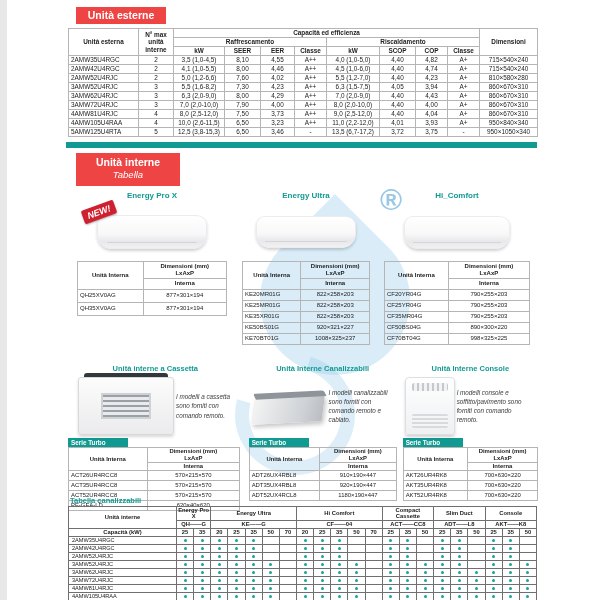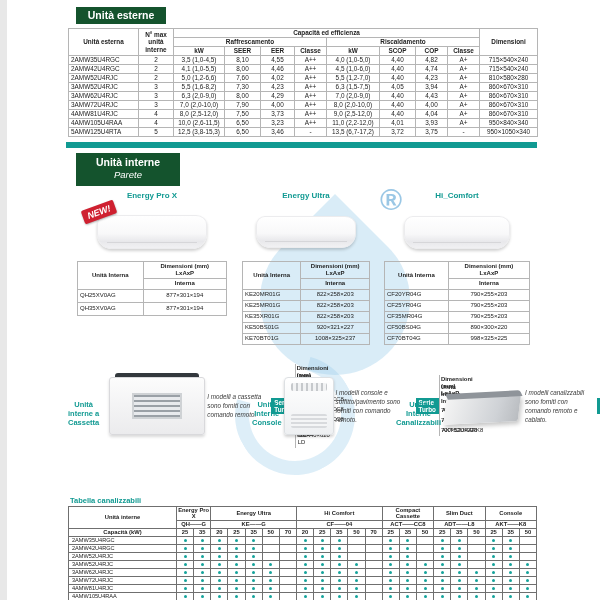--- a/index.html
+++ b/index.html
@@ -13,21 +13,21 @@
   
   .watermark { position:absolute; left:240px; top:185px; width:210px; height:300px; z-index:0; pointer-events:none; }
   .wm-drop { position:absolute; left:20px; top:40px; width:150px; height:150px;
     background:rgba(155,205,235,.38); border-radius:0 50% 50% 50%; transform:rotate(45deg); }
   .wm-ring { position:absolute; left:-5px; top:170px; width:120px; height:120px; border-radius:50%;
     border:14px solid rgba(155,205,235,.34); border-top-color:transparent; transform:rotate(-30deg); }
   .wm-reg { position:absolute; left:140px; top:-2px; font-size:30px; font-weight:bold; color:rgba(120,180,220,.75); }
 
   .content { position:relative; z-index:1; }
 
-  .title-box { background:#14532d; color:#fff; font-weight:bold; text-align:center; }
+  .title-box { background:#ef4444; color:#fff; font-weight:bold; text-align:center; }
   #ext-title { position:absolute; left:76px; top:7px; width:90px; height:17px; font-size:10.5px; line-height:17px; }
   .teal-band { position:absolute; left:66px; top:142px; width:471px; height:6px; background:#119a92; }
   #parete-box { position:absolute; left:76px; top:153px; width:104px; height:33px; padding-top:3px; }
   #parete-box .l1 { font-size:10.5px; font-weight:bold; }
   #parete-box .l2 { font-size:9.5px; font-style:italic; font-weight:normal; margin-top:1px; }
 
   
   table { border-collapse:collapse; background:transparent; }
   #external-table { position:absolute; left:68px; top:28px; width:469px; table-layout:fixed; }
   #external-table th, #external-table td { border:1px solid #b5b5b5; font-size:6.4px; text-align:center; padding:0 1px; height:9px; line-height:1.15; }
@@ -51,21 +51,21 @@
   .c2 .mini-table { width:128px; } .c3 .mini-table { width:146px; }
   .mini-table th, .mini-table td { border:1px solid #b5b5b5; font-size:6px; text-align:center; line-height:1.2; padding:1px; }
   .mini-table th { font-weight:bold; }
   .mini-table td:first-child { text-align:left; padding-left:2px; }
   .mini-table .dimh span { display:block; }
   .mini-table tbody tr { height:11px; }
   .c1 .mini-table tbody tr { height:13px; }
 
   
   #mid { position:absolute; left:68px; top:364px; width:470px; display:flex; }
-  .mid-col { display:flex; flex-direction:row;align-items:center; }
+  .mid-col { display:flex; flex-direction:column; }
   .mid-col.a { width:178px; } .mid-col.b { width:148px; margin-left:6px; } .mid-col.c { width:138px; margin-left:6px; }
   .mid-title { color:#119a92; font-weight:bold; font-size:7.5px; text-align:center; height:11px; }
   .media { display:flex; height:62px; align-items:center; }
   .desc { font-size:6.3px; font-style:italic; color:#3a3a3a; line-height:1.45; padding:0 2px; }
   .serie { background:#119a92; color:#fff; font-weight:bold; font-size:6.3px; width:60px; padding:1px 3px; margin:1px 0 0; }
   .mid-table { width:100%; table-layout:fixed; }
   .mid-table th, .mid-table td { border:1px solid #b5b5b5; font-size:5.9px; text-align:center; line-height:1.2; padding:0 1px; }
   .mid-table th { font-weight:bold; }
   .mid-table td:first-child { text-align:left; padding-left:2px; }
   .mid-table tbody tr { height:10px; }
@@ -265,21 +265,21 @@
           <td>-</td>
           <td>950×1050×340</td>
         </tr>
       </tbody>
   </table>
 
   <div class="teal-band"></div>
 
   <div id="parete-box" class="title-box">
     <div class="l1">Unità interne</div>
-    <div class="l2">Parete</div>
+    <div class="l2">Tabella</div>
   </div>
 
   <div id="cards">
     <div class="card c1">
       <div class="card-title">Energy Pro X</div>
       <div class="img-area">
         <div class="ac-wall"></div>
         <div class="new-badge">NEW!</div>
       </div>
       <table class="mini-table">
@@ -433,20 +433,57 @@
               <td>570×215×570</td>
             </tr>
             <tr>
               <td>PE-GEA-LD</td>
               <td>620×40×620</td>
             </tr>
           </tbody>
       </table>
     </div>
 
+    <div class="mid-col b">
+      <div class="mid-title">Unità Interne Canalizzabili</div>
+      <div class="media">
+        <div class="ac-duct"></div>
+        <div class="desc" style="width:74px">I modelli canalizzabili sono forniti con comando remoto e cablato.</div>
+      </div>
+      <div class="serie">Serie Turbo</div>
+      <table class="mid-table">
+        <thead>
+          <tr>
+            <th rowspan="2" style="width:48%">Unità Interna</th>
+            <th class="dimh">
+              <span>Dimensioni (mm)</span>
+              <span>LxAxP</span>
+            </th>
+          </tr>
+          <tr>
+              <th>Interna</th>
+            </tr>
+        </thead>
+        <tbody>
+            <tr>
+              <td>ADT26UX4RBL8</td>
+              <td>910×190×447</td>
+            </tr>
+            <tr>
+              <td>ADT35UX4RBL8</td>
+              <td>920×190×447</td>
+            </tr>
+            <tr>
+              <td>ADT52UX4RCL8</td>
+              <td>1180×190×447</td>
+            </tr>
+          </tbody>
+      </table>
+    </div>
+
     <div class="mid-col c">
       <div class="mid-title">Unità Interne Console</div>
       <div class="media">
         <div class="ac-console"></div>
         <div class="desc" style="width:82px">I modelli console e soffitto/pavimento sono forniti con comando remoto.</div>
       </div>
       <div class="serie">Serie Turbo</div>
       <table class="mid-table">
         <thead>
           <tr>
@@ -465,57 +502,20 @@
               <td>AKT26UR4RK8</td>
               <td>700×630×220</td>
             </tr>
             <tr>
               <td>AKT35UR4RK8</td>
               <td>700×630×220</td>
             </tr>
             <tr>
               <td>AKT52UR4RK8</td>
               <td>700×630×220</td>
-            </tr>
-          </tbody>
-      </table>
-    </div>
-
-    <div class="mid-col b">
-      <div class="mid-title">Unità Interne Canalizzabili</div>
-      <div class="media">
-        <div class="ac-duct"></div>
-        <div class="desc" style="width:74px">I modelli canalizzabili sono forniti con comando remoto e cablato.</div>
-      </div>
-      <div class="serie">Serie Turbo</div>
-      <table class="mid-table">
-        <thead>
-          <tr>
-            <th rowspan="2" style="width:48%">Unità Interna</th>
-            <th class="dimh">
-              <span>Dimensioni (mm)</span>
-              <span>LxAxP</span>
-            </th>
-          </tr>
-          <tr>
-              <th>Interna</th>
-            </tr>
-        </thead>
-        <tbody>
-            <tr>
-              <td>ADT26UX4RBL8</td>
-              <td>910×190×447</td>
-            </tr>
-            <tr>
-              <td>ADT35UX4RBL8</td>
-              <td>920×190×447</td>
-            </tr>
-            <tr>
-              <td>ADT52UX4RCL8</td>
-              <td>1180×190×447</td>
             </tr>
           </tbody>
       </table>
     </div>
   </div>
 
   <div id="combo-title">Tabella canalizzabili</div>
   <table id="combo-table">
     <thead id="combo-head">
         <tr>

